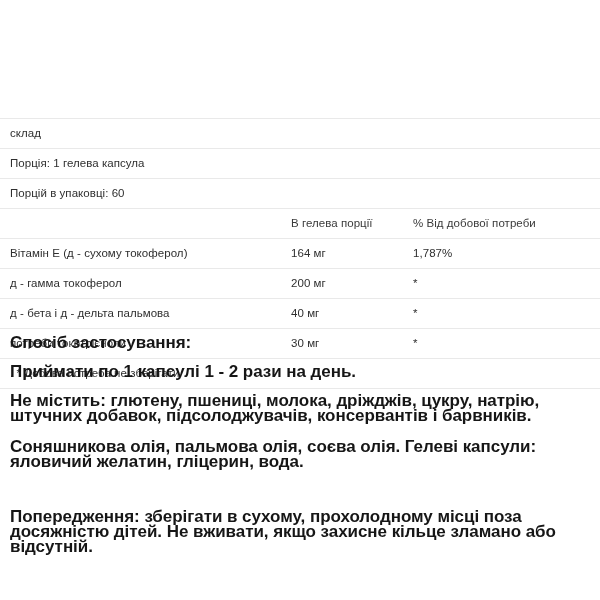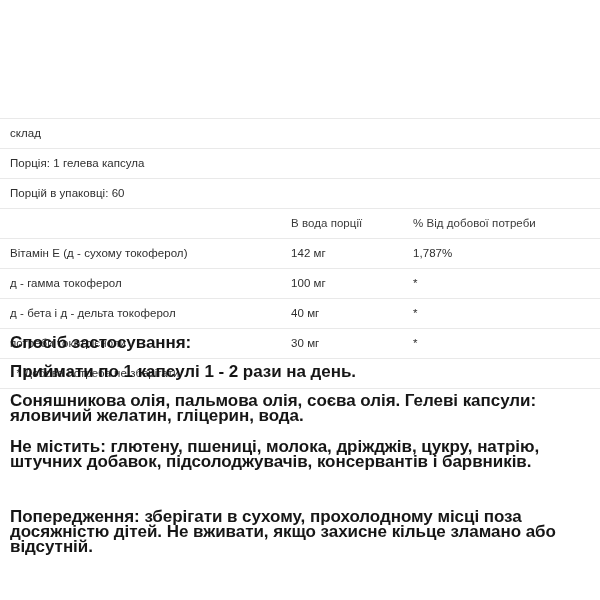--- a/index.html
+++ b/index.html
@@ -93,52 +93,52 @@
         <td class="c2"></td>
         <td class="c3"></td>
       </tr>
       <tr>
         <td class="c1">Порцій в упаковці: 60</td>
         <td class="c2"></td>
         <td class="c3"></td>
       </tr>
       <tr class="head">
         <td class="c1"></td>
-        <td class="c2">В вода порції</td>
+        <td class="c2">В гелева порції</td>
         <td class="c3">% Від добової потреби</td>
       </tr>
       <tr>
         <td class="c1">Вітамін Е (д - сухому токоферол)</td>
-        <td class="c2">142 мг</td>
+        <td class="c2">164 мг</td>
         <td class="c3">1,787%</td>
       </tr>
       <tr>
         <td class="c1">д - гамма токоферол</td>
-        <td class="c2">100 мг</td>
+        <td class="c2">200 мг</td>
         <td class="c3 star">*</td>
       </tr>
       <tr>
-        <td class="c1">д - бета і д - дельта токоферол</td>
+        <td class="c1">д - бета і д - дельта пальмова</td>
         <td class="c2">40 мг</td>
         <td class="c3 star">*</td>
       </tr>
       <tr>
         <td class="c1">потреби токотрієноли</td>
         <td class="c2">30 мг</td>
         <td class="c3 star">*</td>
       </tr>
       <tr class="last-row">
         <td class="c1">. * Добова потреба не зберігати</td>
         <td class="c2"></td>
         <td class="c3"></td>
       </tr>
     </tbody>
   </table>
 
   <div class="notes">
     <p>Спосіб застосування:</p>
     <p>Приймати по 1 капсулі 1 - 2 рази на день.</p>
+    <p class="para">Не містить: глютену, пшениці, молока, дріжджів, цукру, натрію, штучних добавок, підсолоджувачів, консервантів і барвників.</p>
     <p class="para">Соняшникова олія, пальмова олія, соєва олія. Гелеві капсули: яловичий желатин, гліцерин, вода.</p>
-    <p class="para">Не містить: глютену, пшениці, молока, дріжджів, цукру, натрію, штучних добавок, підсолоджувачів, консервантів і барвників.</p>
     <p>Попередження: зберігати в сухому, прохолодному місці поза досяжністю дітей. Не вживати, якщо захисне кільце зламано або відсутній.</p>
   </div>
 
 </div>
 
 </body></html>

